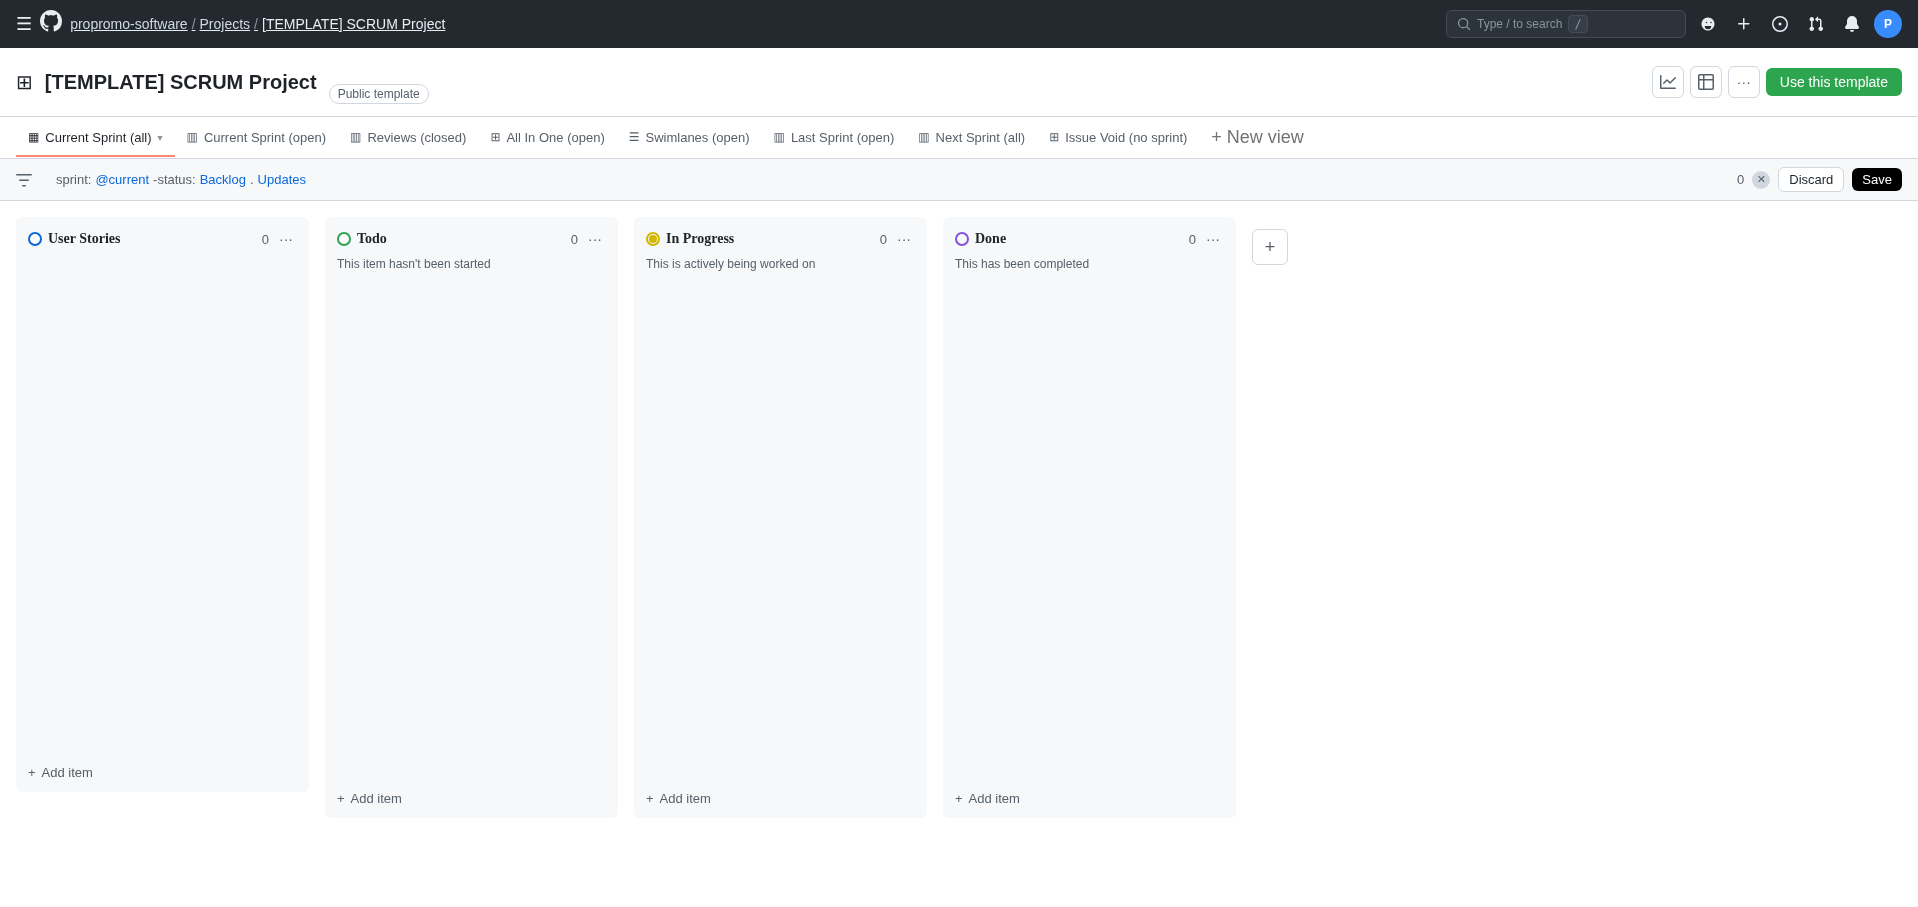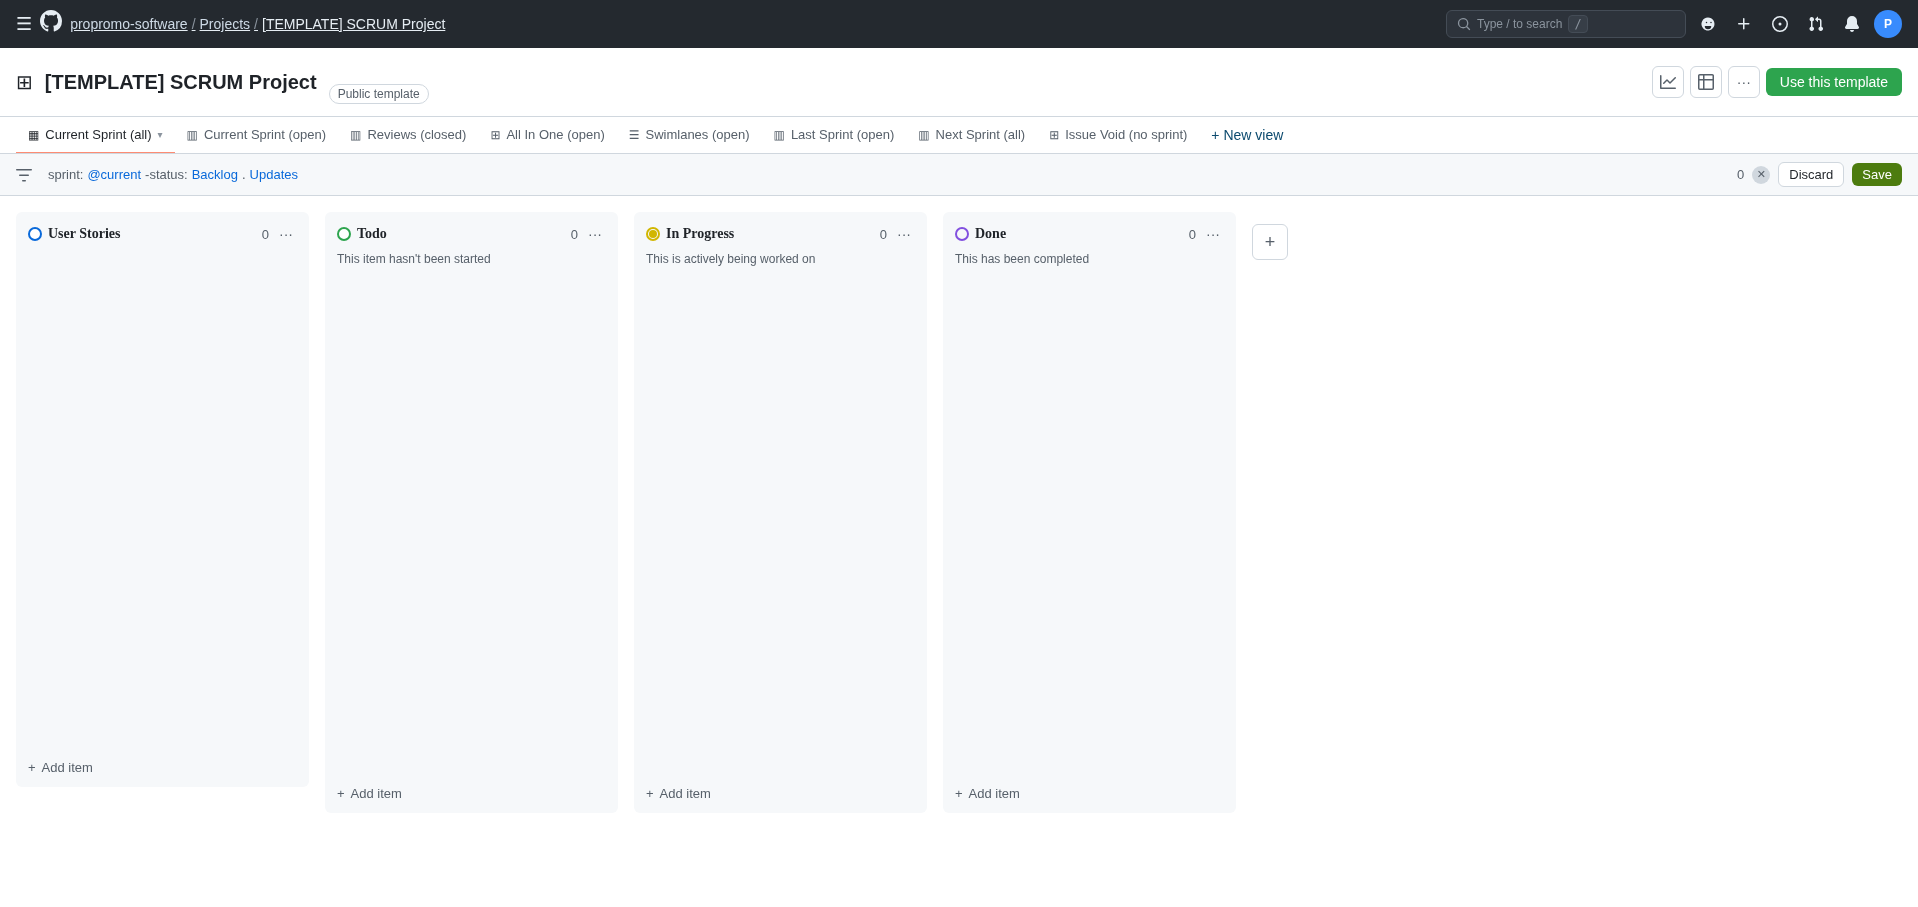--- a/index.html
+++ b/index.html
@@ -62,37 +62,37 @@
       display: flex; align-items: center; gap: 6px;
       padding: 10px 12px; cursor: pointer; white-space: nowrap;
       font-size: 13px; color: #57606a; border-bottom: 2px solid transparent;
       margin-bottom: -1px;
     }
     .tab.active { color: #1f2328; border-bottom-color: #fd8c73; font-weight: 500; }
     .tab-icon { font-size: 12px; }
     .tab-chevron { font-size: 10px; color: #8b949e; }
     .new-view-btn {
       display: flex; align-items: center; gap: 4px;
-      padding: 10px 12px; cursor: pointer; color: #0c4a6e; font-size: 14px;
+      padding: 10px 12px; cursor: pointer; color: #737373; font-size: 18px;
       white-space: nowrap;
     }
 
     
     .filter-bar {
       display: flex; align-items: center; padding: 8px 16px;
-      border-bottom: 1px solid #d0d7de; gap: 16px; background: #f6f8fa;
+      border-bottom: 1px solid #d0d7de; gap: 24px; background: #f6f8fa;
     }
     .filter-chips { display: flex; align-items: center; gap: 4px; flex: 1; }
     .filter-chip-label { color: #57606a; font-size: 13px; }
     .filter-chip-link { color: #0969da; font-size: 13px; text-decoration: none; }
     .filter-right { display: flex; align-items: center; gap: 8px; }
     .filter-count { font-size: 13px; color: #57606a; }
     .filter-clear { width: 18px; height: 18px; border-radius: 50%; background: #d0d7de; display: flex; align-items: center; justify-content: center; cursor: pointer; font-size: 11px; color: #57606a; }
     .filter-discard { background: white; border: 1px solid #d0d7de; border-radius: 6px; padding: 4px 10px; font-size: 13px; cursor: pointer; color: #1f2328; }
-    .filter-save { background: #4d7c0f; color: white; border: none; border-radius: 6px; padding: 4px 10px; font-size: 13px; cursor: pointer; }
+    .filter-save { background: #000000; color: white; border: none; border-radius: 6px; padding: 4px 10px; font-size: 13px; cursor: pointer; }
 
     
     .board {
       display: flex; gap: 0; overflow-x: auto;
       padding: 16px; background: #ffffff; flex: 1;
       align-items: flex-start;
     }
     .column {
       width: 293px; min-width: 293px;
       background: #f6f8fa; border-radius: 6px;

